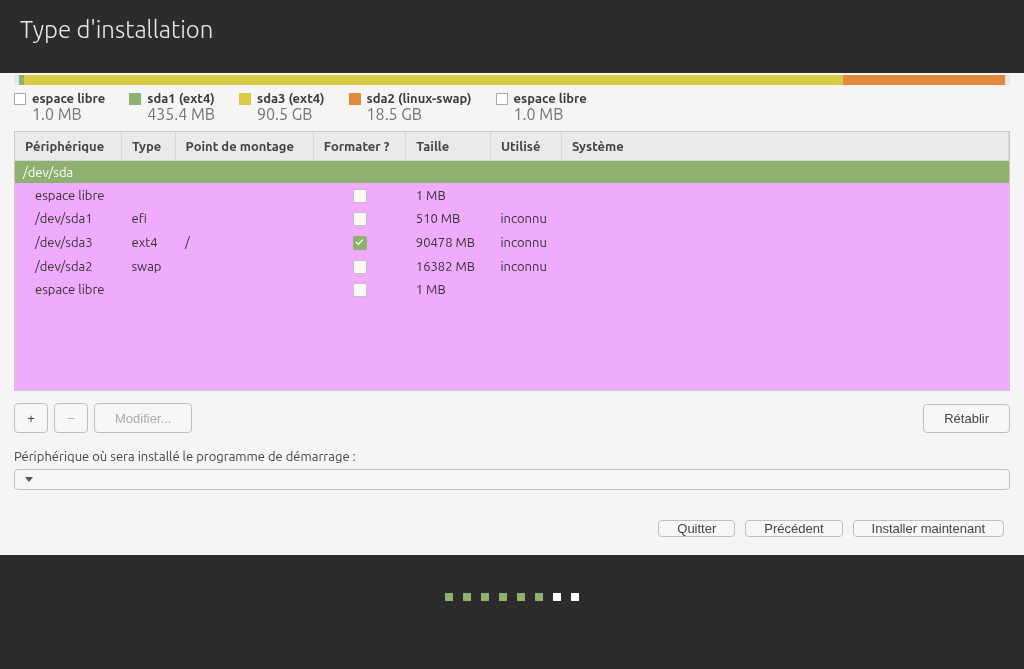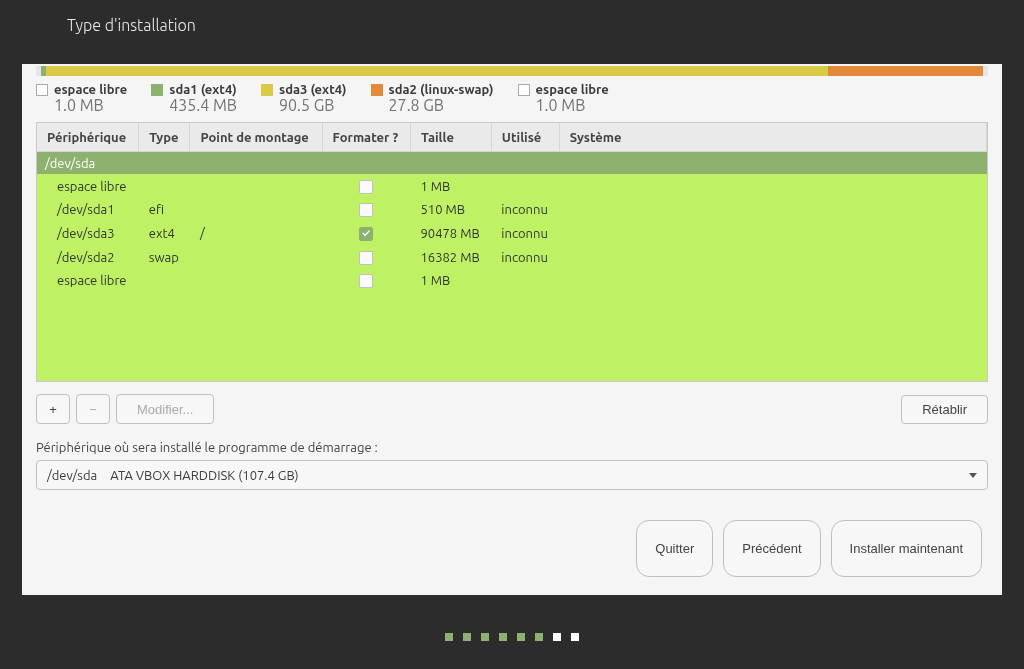--- a/index.html
+++ b/index.html
@@ -12,26 +12,25 @@
   overflow: hidden;
   color: #3c3c3c;
 }
 .header {
   background: #2c2c2c;
   padding: 16px 20px 30px 20px;
 }
 .header h1 {
   color: #e8e8e8;
   font-weight: 300;
-  font-size: 16px;
-  margin-left: 47px;
+  font-size: 24px;
 }
 .main-panel {
   background: #f5f5f5;
-  margin: 0 22px;
+  margin: 0 0;
   padding: 0;
 }
 .partition-bar {
   display: flex;
   height: 12px;
   margin: 0 14px;
   padding-top: 2px;
 }
 .partition-bar .seg {
   height: 10px;
@@ -51,21 +50,21 @@
   width: 12px;
   height: 12px;
   background: #fff;
   border: 1px solid #aaa;
   margin-top: 2px;
 }
 .legend-text .label { font-weight: bold; font-size: 13px; }
 .legend-text .size { color: #737373; font-size: 16px; }
 .table-wrap {
   margin: 0 14px;
-  background: #bef264;
+  background: #f0abfc;
   border: 1px solid #c9c9c9;
   height: 260px;
   overflow: auto;
 }
 table {
   width: 100%;
   border-collapse: collapse;
 }
 thead th {
   background: #eaeaea;
@@ -164,21 +163,21 @@
   border-right: 4px solid transparent;
   border-top: 5px solid #555;
 }
 .footer-buttons {
   display: flex;
   justify-content: flex-end;
   gap: 10px;
   padding: 16px 20px 18px 20px;
   background: #f5f5f5;
 }
-.footer-buttons .btn { padding: 20px 18px; border-radius: 13px; }
+.footer-buttons .btn { padding: 0 18px; }
 .progress-dots {
   display: flex;
   justify-content: center;
   gap: 10px;
   padding: 38px 0;
   background: #2c2c2c;
 }
 .dot {
   width: 8px;
   height: 8px;
@@ -221,21 +220,21 @@
         <div class="legend-swatch" style="background: rgb(217, 202, 72); border-color: rgb(217, 202, 72);"></div>
         <div class="legend-text">
           <div class="label">sda3 (ext4)</div>
           <div class="size">90.5 GB</div>
         </div>
       </div>
       <div class="legend-item">
         <div class="legend-swatch" style="background: rgb(226, 138, 58); border-color: rgb(226, 138, 58);"></div>
         <div class="legend-text">
           <div class="label">sda2 (linux-swap)</div>
-          <div class="size">27.8 GB</div>
+          <div class="size">18.5 GB</div>
         </div>
       </div>
       <div class="legend-item">
         <div class="legend-swatch"></div>
         <div class="legend-text">
           <div class="label">espace libre</div>
           <div class="size">1.0 MB</div>
         </div>
       </div>
     </div>
@@ -312,24 +311,20 @@
       <button class="btn square disabled">−</button>
       <button class="btn disabled">Modifier...</button>
     </div>
     <div class="toolbar-right">
       <button class="btn">Rétablir</button>
     </div>
   </div>
 
   <div class="boot-label">Périphérique où sera installé le programme de démarrage :</div>
   <div class="boot-select">
-    <span>
-      <span style="margin-right:10px;">/dev/sda</span>
-      <span>ATA VBOX HARDDISK (107.4 GB)</span>
-    </span>
     <span class="caret"></span>
   </div>
 
   <div class="footer-buttons">
     <button class="btn">Quitter</button>
     <button class="btn">Précédent</button>
     <button class="btn">Installer maintenant</button>
   </div>
 </div>
 

